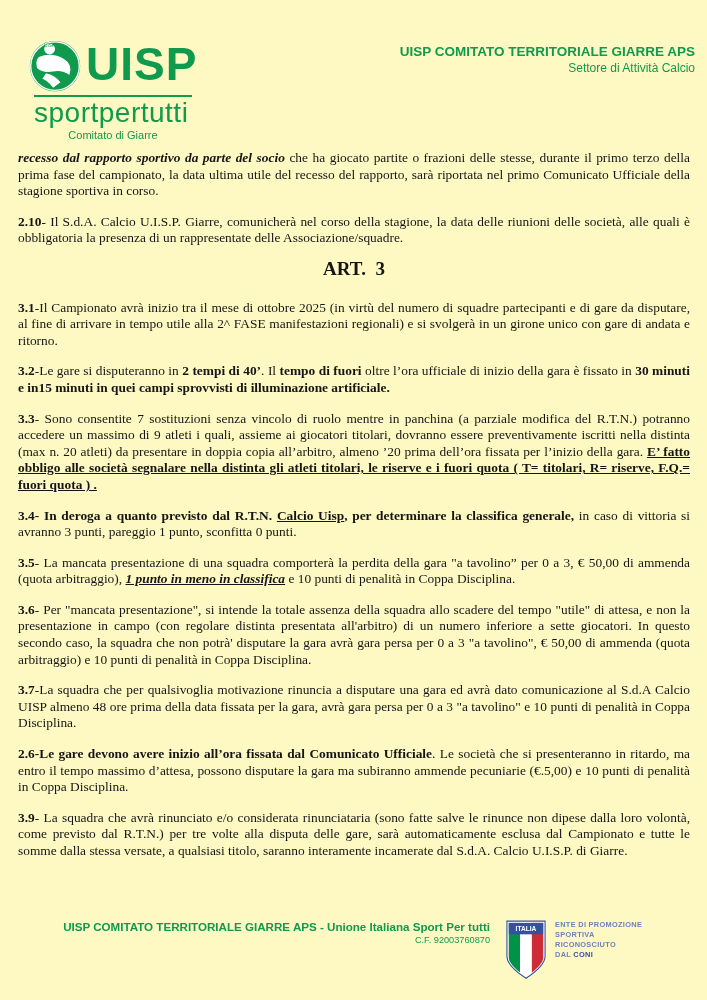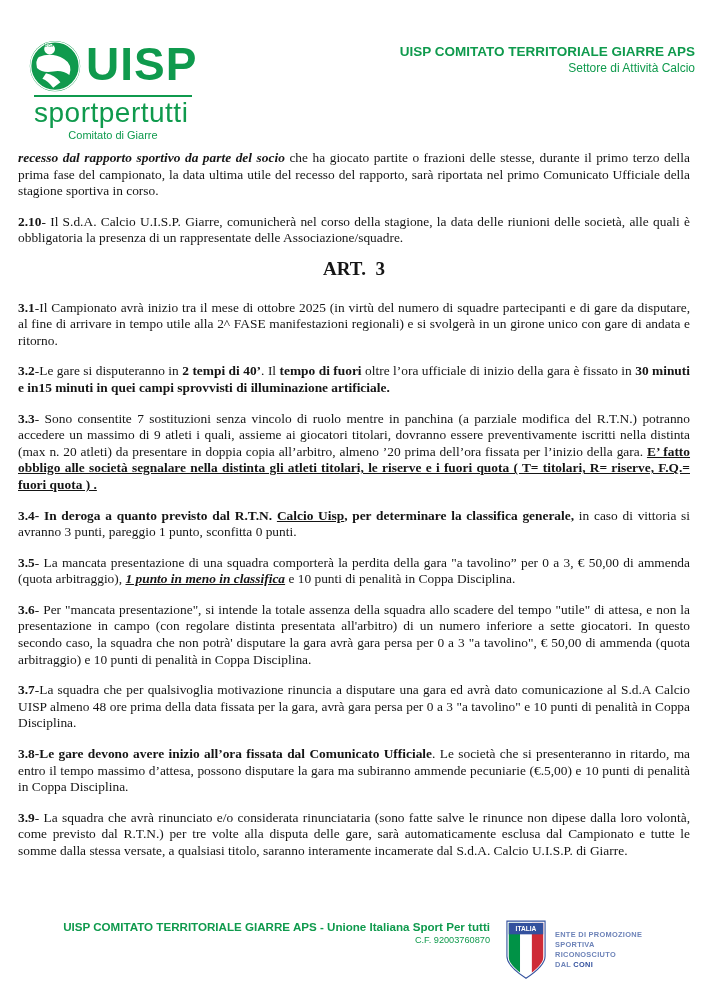--- a/index.html
+++ b/index.html
@@ -2,21 +2,21 @@
 <html><head>
 <meta charset="utf-8">
 <style>
   * { margin: 0; padding: 0; box-sizing: border-box; }
   html, body { background: #888; }
   .page {
     position: relative;
     width: 707px;
     height: 1000px;
     margin: 0 auto;
-    background: #ffffff;
+    background: #fef9c3;
     overflow: hidden;
     font-family: "Liberation Serif", serif;
     color: #151515;
   }
 
   
   .header {
     display: flex;
     align-items: flex-start;
     padding: 36px 12px 0 28px;
@@ -102,21 +102,21 @@
     color: #0f9a4d;
     padding-left: 40px;
     padding-top: 6px;
   }
   .footer-org { font-size: 11.6px; font-weight: bold; line-height: 1.25; }
   .footer-addr { font-size: 9.2px; line-height: 1.3; margin-top: 1px; }
   .footer-logo { display: flex; align-items: flex-start; margin-left: 14px; padding-top: 4px; }
   .shield-svg { width: 44px; height: 62px; flex: 0 0 auto; }
   .coni-text {
     margin-left: 7px;
-    margin-top: 12px;
+    margin-top: 2px;
     font-size: 7.4px;
     line-height: 1.35;
     color: #6d83b8;
     letter-spacing: 0.3px;
     font-weight: bold;
   }
   .coni-strong { color: #33519e; }
 </style>
 </head>
 <body>
@@ -152,21 +152,21 @@
       <p class="para"><span class="b i">recesso dal rapporto sportivo da parte del socio</span><span> che ha giocato partite o frazioni delle stesse, durante il primo terzo della prima fase del campionato, la data ultima utile del recesso del rapporto, sarà riportata nel primo Comunicato Ufficiale della stagione sportiva in corso.</span></p>
       <p class="para"><span class="b">2.10</span><span>- Il S.d.A. Calcio U.I.S.P. Giarre, comunicherà nel corso della stagione, la data delle riunioni delle società, alle quali è obbligatoria la presenza di un rappresentate delle Associazione/squadre.</span></p>
       <div class="art-heading"><span class="b">ART.  3</span></div>
       <p class="para"><span class="b">3.1</span><span>-Il Campionato avrà inizio tra il mese di ottobre 2025 (in virtù del numero di squadre partecipanti e di gare da disputare, al fine di arrivare in tempo utile alla 2^ FASE   manifestazioni regionali) e si svolgerà in un girone unico con gare di andata e ritorno.</span></p>
       <p class="para"><span class="b">3.2</span><span>-Le gare si disputeranno in </span><span class="b">2 tempi di 40’</span><span>. Il </span><span class="b">tempo di fuori</span><span> oltre l’ora ufficiale di inizio della gara è fissato in </span><span class="b">30 minuti e in15 minuti in quei campi sprovvisti di illuminazione artificiale.</span></p>
       <p class="para"><span class="b">3.3</span><span>- Sono consentite 7 sostituzioni   senza vincolo di ruolo mentre in panchina (a parziale modifica del R.T.N.) potranno accedere un massimo di 9 atleti i quali, assieme ai giocatori titolari, dovranno essere preventivamente iscritti nella distinta (max n. 20 atleti) da presentare in doppia copia all’arbitro, almeno ’20 prima dell’ora fissata per l’inizio della gara. </span><span class="b u">E’ fatto obbligo alle società segnalare nella distinta gli  atleti  titolari, le riserve e i fuori quota ( T= titolari, R= riserve, F.Q.= fuori quota ) .</span></p>
       <p class="para"><span class="b">3.4- In deroga a quanto previsto dal R.T.N. </span><span class="b u">Calcio Uisp</span><span class="b">, per determinare la classifica generale,</span><span> in caso di vittoria si avranno 3 punti, pareggio 1 punto, sconfitta 0 punti.</span></p>
       <p class="para"><span class="b">3.5</span><span>- La mancata presentazione di una squadra comporterà la perdita della gara "a tavolino” per 0 a 3, € 50,00 di ammenda (quota arbitraggio), </span><span class="b i u">1 punto in meno in classifica</span><span> e 10 punti di penalità in Coppa Disciplina.</span></p>
       <p class="para"><span class="b">3.6</span><span>- Per "mancata presentazione", si intende la totale assenza della squadra allo scadere del tempo "utile" di attesa, e non la presentazione in campo (con regolare distinta presentata all'arbitro) di un numero inferiore a sette giocatori. In questo secondo caso, la squadra che non potrà' disputare la gara avrà gara persa per 0 a 3 "a tavolino", € 50,00 di ammenda (quota arbitraggio) e 10 punti di penalità in Coppa Disciplina.</span></p>
       <p class="para"><span class="b">3.7</span><span>-La squadra che per qualsivoglia motivazione rinuncia a disputare una gara ed avrà dato comunicazione al S.d.A Calcio UISP almeno 48 ore prima della data fissata per la gara, avrà gara persa per 0 a 3 "a tavolino" e 10 punti di penalità in Coppa Disciplina.</span></p>
-      <p class="para"><span class="b">3.8-Le gare devono avere inizio all’ora fissata dal Comunicato Ufficiale</span><span>. Le società che si presenteranno in ritardo, ma entro il tempo massimo d’attesa, possono disputare la gara ma subiranno ammende pecuniarie (€.5,00) e 10 punti di penalità in Coppa Disciplina.</span></p>
+      <p class="para"><span class="b">2.6-Le gare devono avere inizio all’ora fissata dal Comunicato Ufficiale</span><span>. Le società che si presenteranno in ritardo, ma entro il tempo massimo d’attesa, possono disputare la gara ma subiranno ammende pecuniarie (€.5,00) e 10 punti di penalità in Coppa Disciplina.</span></p>
       <p class="para"><span class="b">3.9</span><span>- La squadra che avrà rinunciato e/o considerata rinunciataria (sono fatte salve le rinunce non dipese dalla loro volontà, come previsto dal R.T.N.) per tre volte alla disputa delle gare, sarà automaticamente esclusa dal Campionato e tutte le somme dalla stessa versate, a qualsiasi titolo, saranno interamente incamerate dal S.d.A. Calcio U.I.S.P. di Giarre.</span></p>
     </div>
 
   <div class="footer">
     <div class="footer-text">
       <div class="footer-org">UISP COMITATO TERRITORIALE GIARRE APS - Unione Italiana Sport Per tutti</div>
       <div class="footer-addr">C.F. 92003760870</div>
     </div>
     <div class="footer-logo">
       <svg class="shield-svg" viewBox="0 0 60 84" xmlns="http://www.w3.org/2000/svg">

